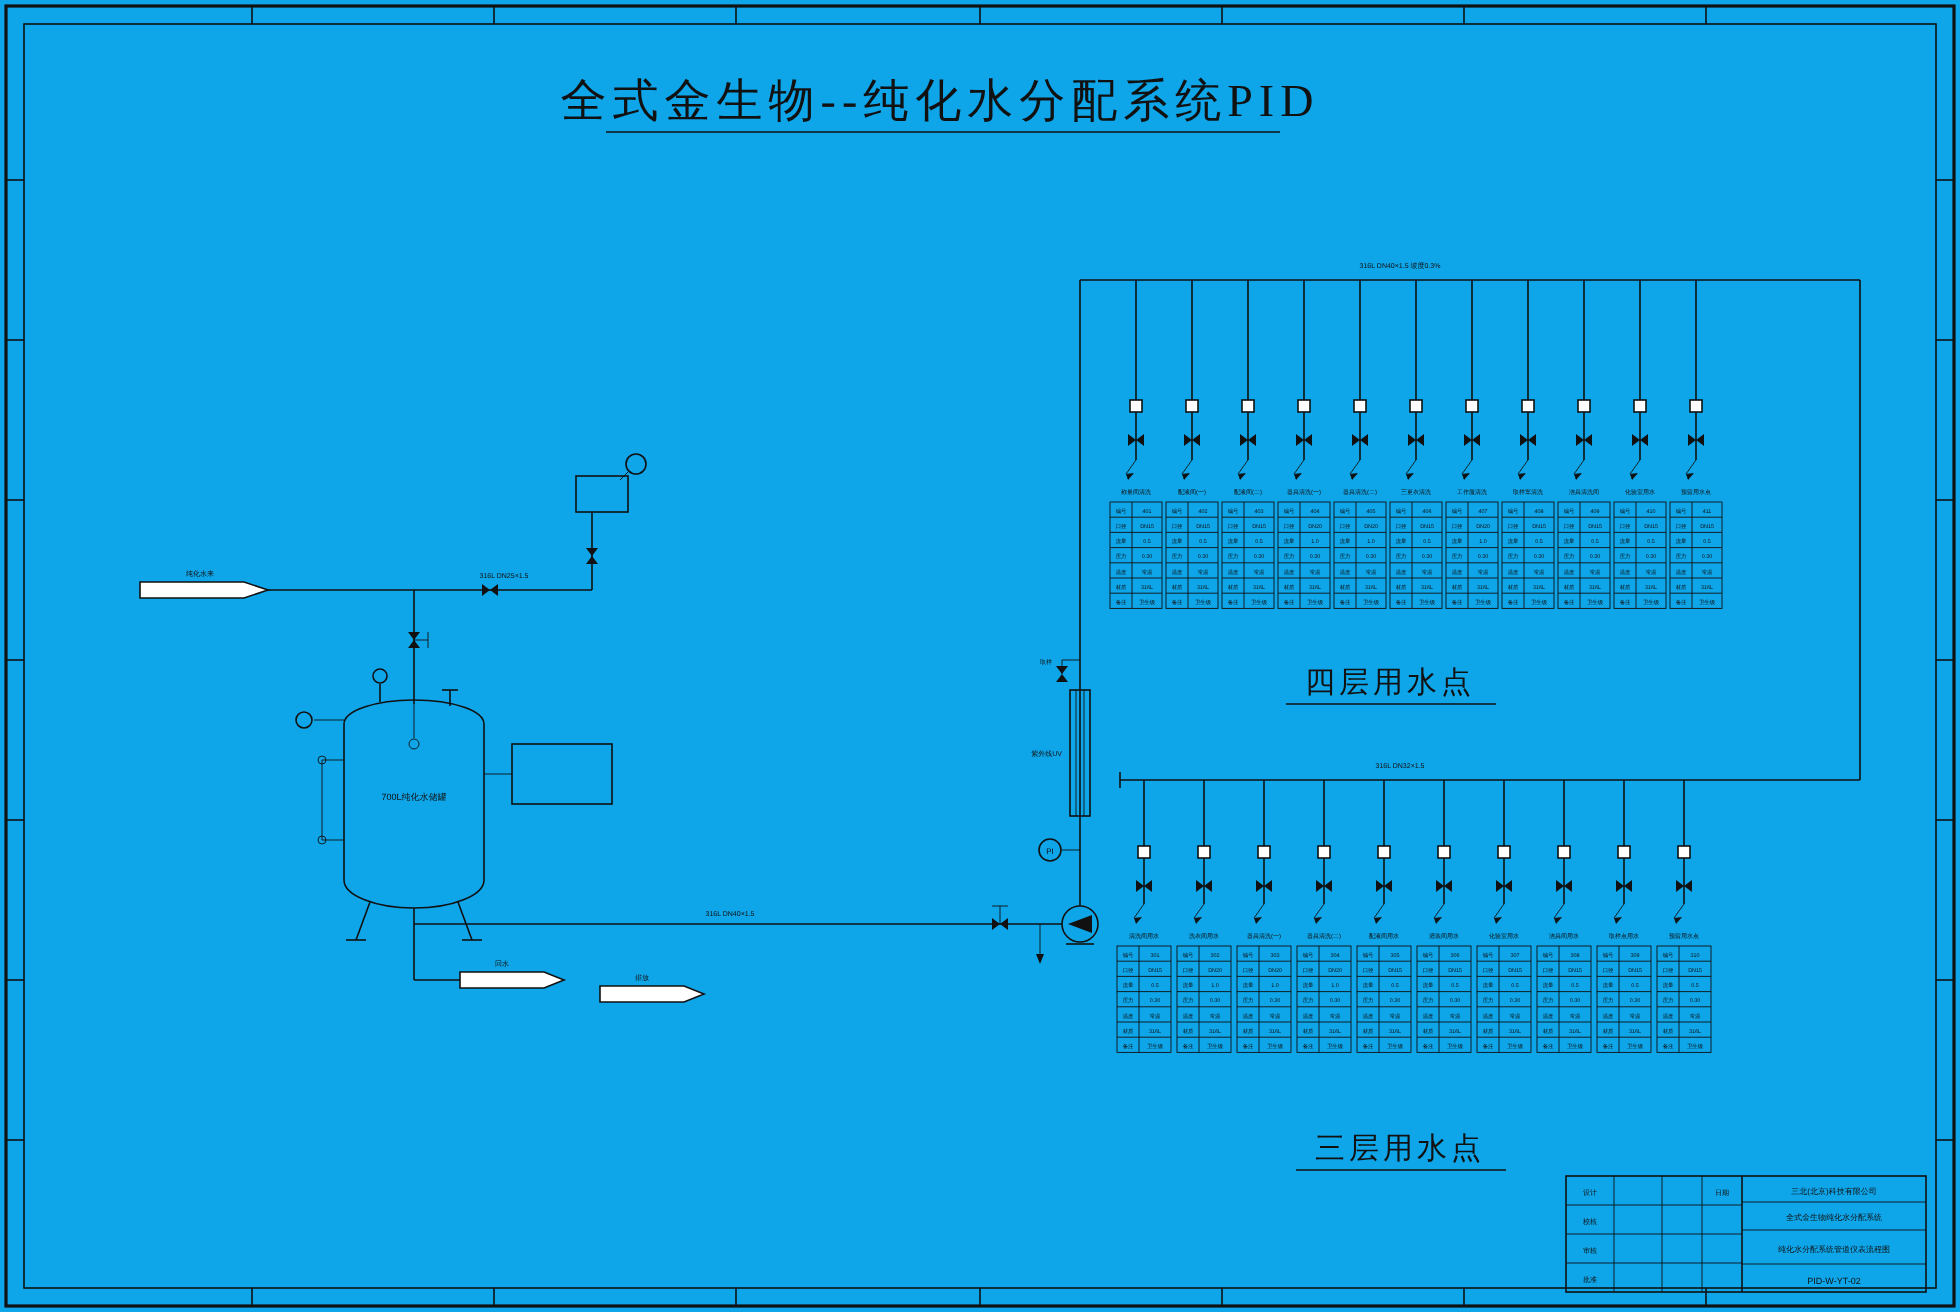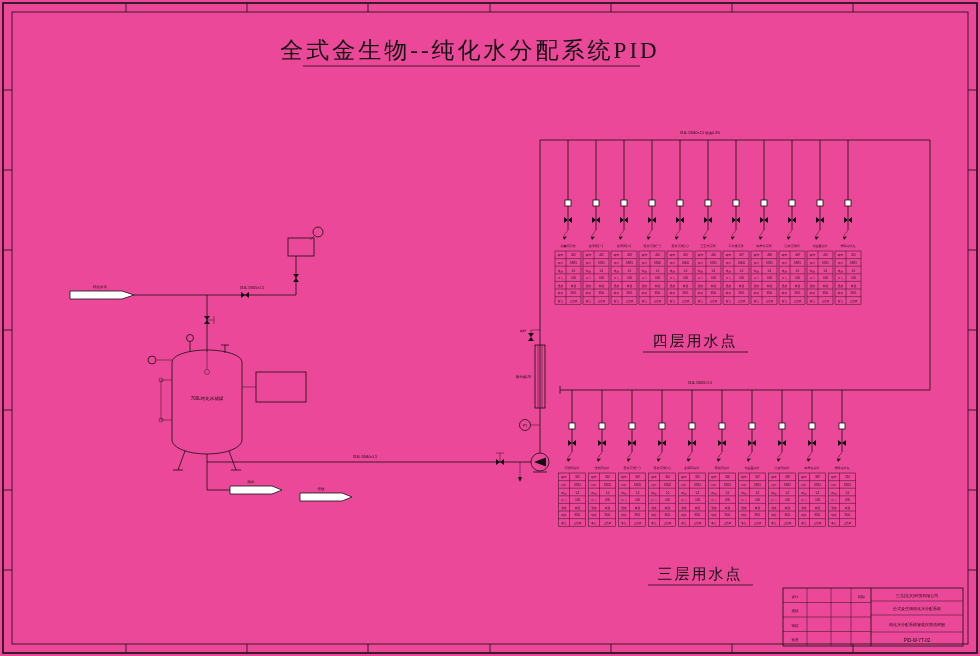--- a/index.html
+++ b/index.html
@@ -1,16 +1,16 @@
 <!DOCTYPE html>
 <html><head>
 <meta charset="utf-8">
 <style>
   html,body{margin:0;padding:0;background:#9a9a9a;}
-  .page{width:980px;height:656px;background:#ec4899;position:relative;overflow:hidden;
+  .page{width:980px;height:656px;background:#0ea5e9;position:relative;overflow:hidden;
         font-family:"Liberation Sans","DejaVu Sans",sans-serif;}
   svg{position:absolute;left:0;top:0;}
   svg text{fill:#111;font-family:"Liberation Sans","DejaVu Sans",sans-serif;}
   .p{stroke:#111;stroke-width:0.8;fill:none;}
   .q{stroke:#111;stroke-width:0.45;fill:none;}
   .b{stroke:#111;stroke-width:1.6;fill:none;}
   .wf{fill:#fff;stroke:#111;stroke-width:0.8;}
   .vf{fill:#111;stroke:none;}
   .t24{font-size:23px;font-family:"Liberation Serif","DejaVu Serif",serif;letter-spacing:3px;}
   .t15{font-size:15px;font-family:"Liberation Serif","DejaVu Serif",serif;letter-spacing:2px;}

